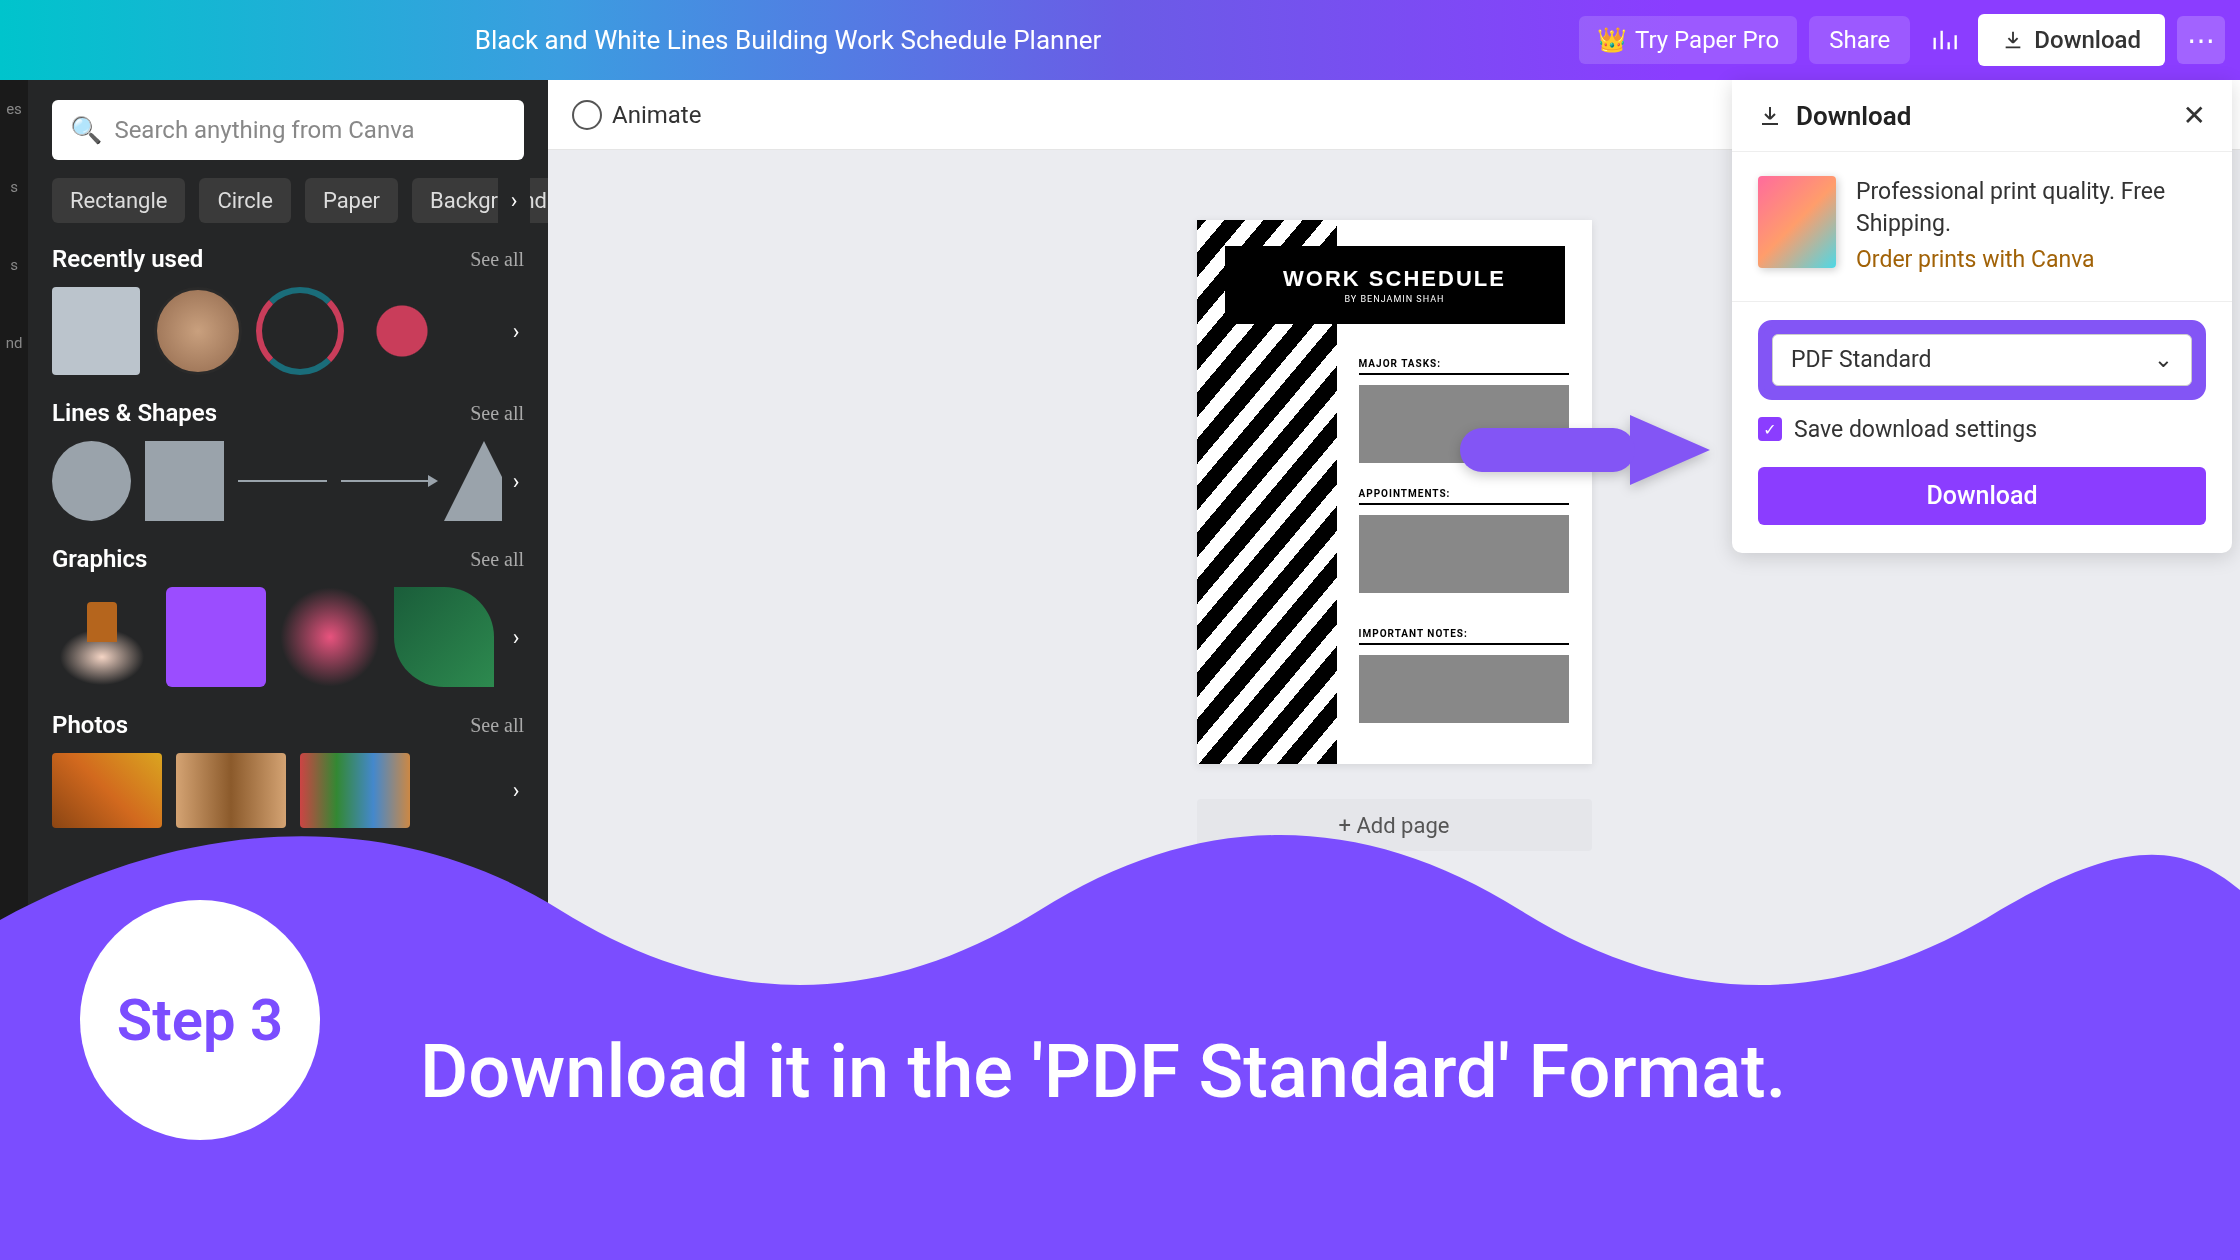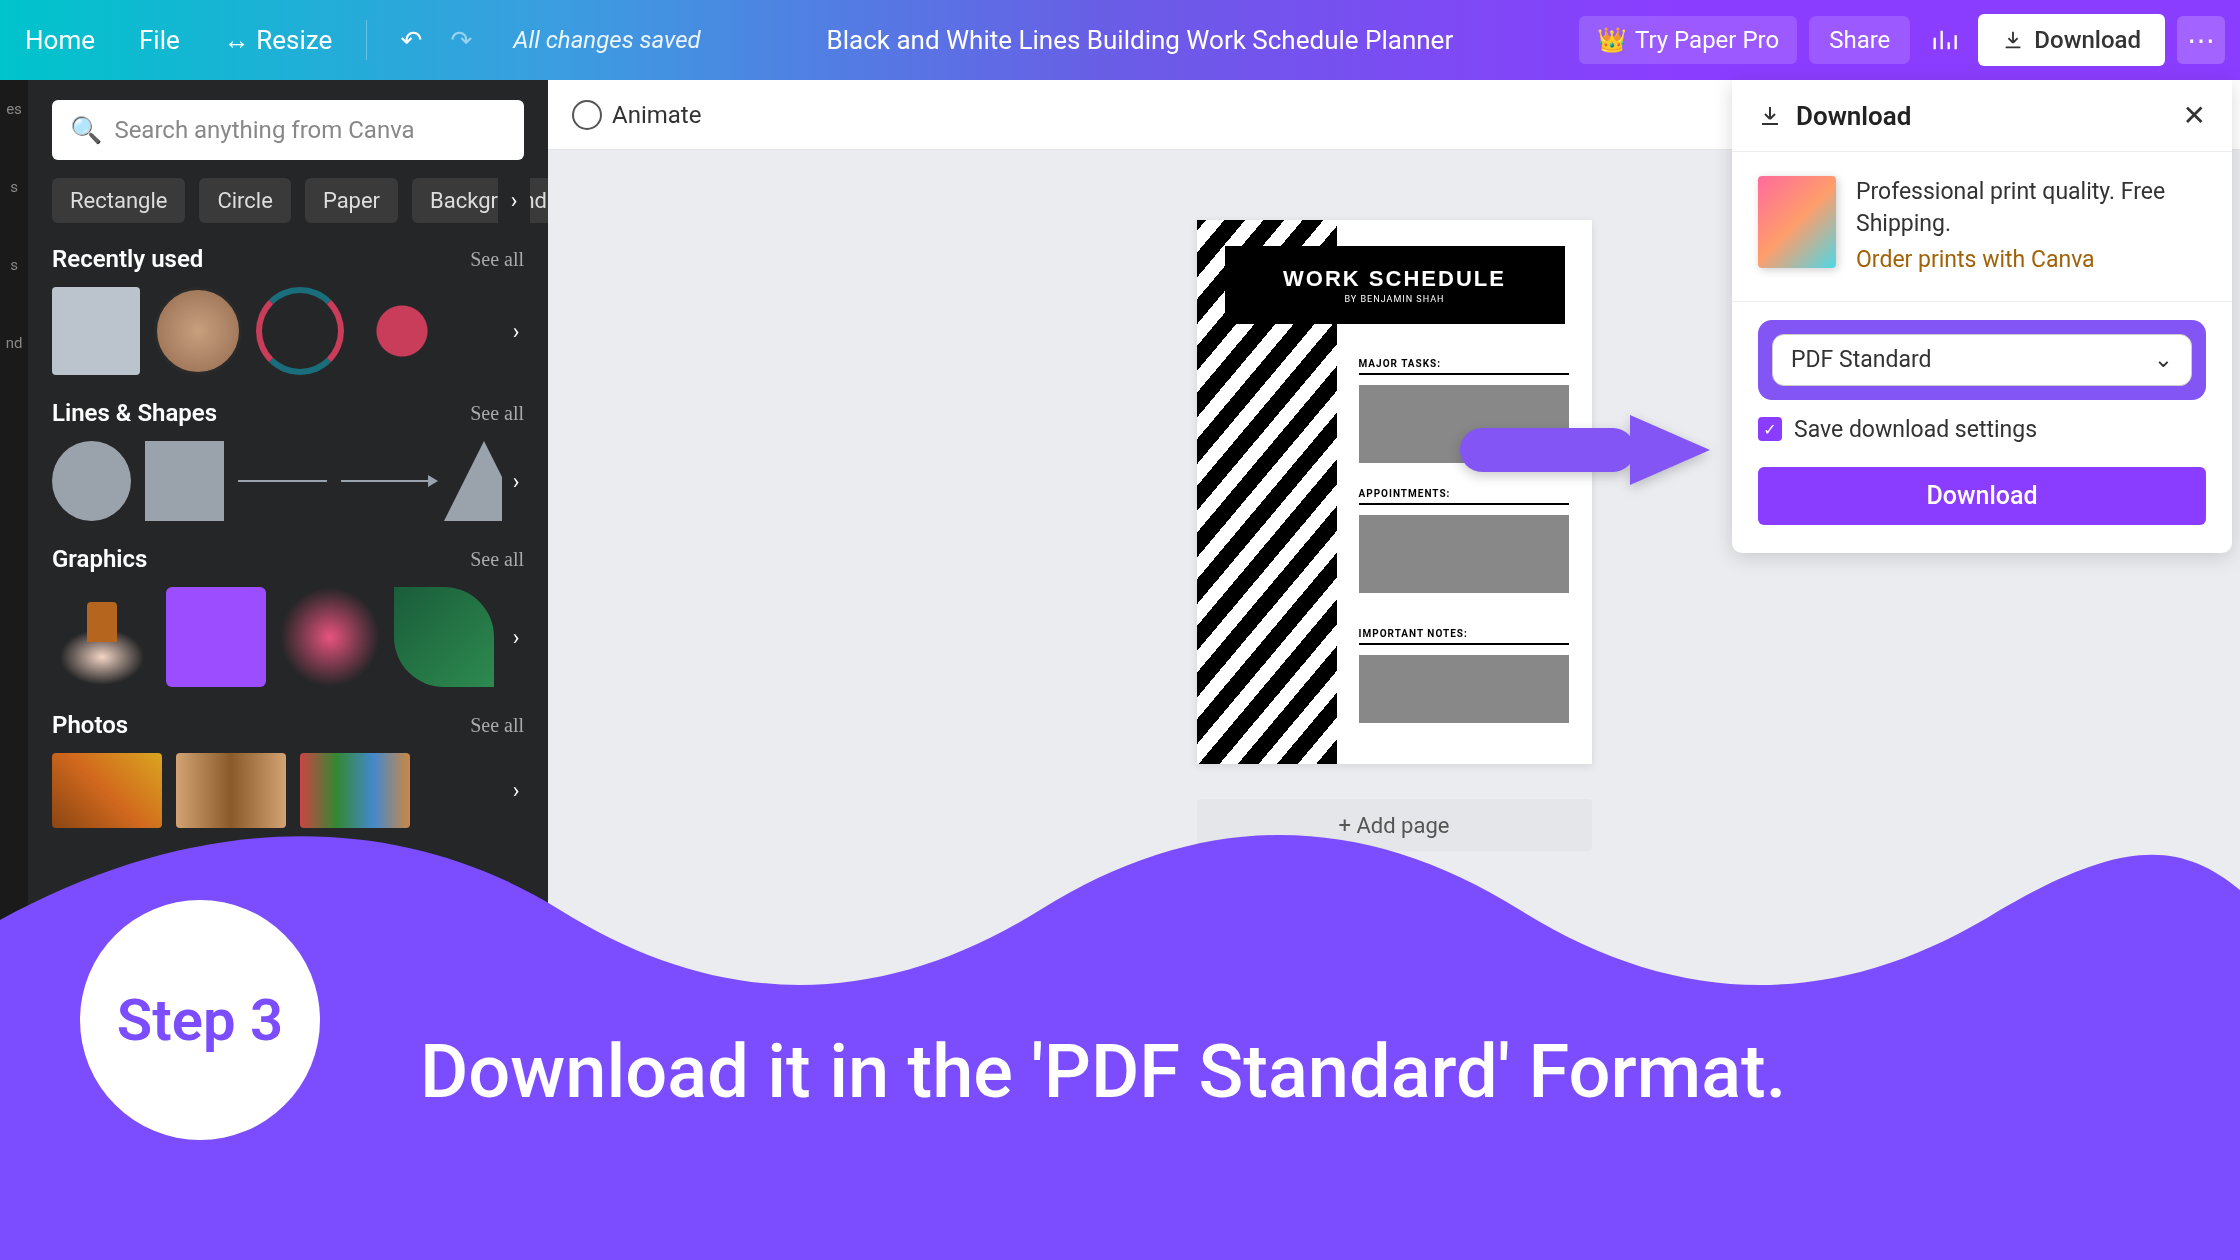--- a/index.html
+++ b/index.html
@@ -99,52 +99,39 @@
 .download-panel { position: absolute; top: 80px; right: 8px; width: 500px; background: white; border-radius: 0 0 10px 10px; box-shadow: 0 4px 20px rgba(0,0,0,0.15); z-index: 50; }
 .dl-header { height: 72px; display: flex; align-items: center; justify-content: space-between; padding: 0 26px; border-bottom: 1px solid #eee; }
 .dl-header-left { display: flex; align-items: center; gap: 14px; font-size: 26px; font-weight: 600; color: #222; }
 .dl-close { font-size: 28px; cursor: pointer; color: #333; }
 .dl-promo { display: flex; gap: 20px; padding: 24px 26px; border-bottom: 1px solid #eee; }
 .dl-promo-img { width: 78px; height: 92px; background: linear-gradient(135deg, #ff6b9d 0%, #ff9d6b 50%, #4dd8e6 100%); border-radius: 4px; box-shadow: 2px 2px 8px rgba(0,0,0,0.2); flex-shrink: 0; }
 .dl-promo-text { font-size: 23px; color: #333; line-height: 1.4; }
 .dl-promo-link { color: #a16207; cursor: pointer; display: block; margin-top: 4px; }
 .dl-body { padding: 18px 26px 28px; }
 .dl-select-wrap { border: 6px solid #8355f5; border-radius: 14px; padding: 8px; margin-bottom: 16px; background: #8355f5; }
-.dl-select { width: 100%; height: 52px; border: 1px solid #ccc; border-radius: 12px; background: white; display: flex; align-items: center; justify-content: space-between; padding: 0 18px; font-size: 23px; color: #333; }
+.dl-select { width: 100%; height: 52px; border: 1px solid #ccc; border-radius: 6px; background: white; display: flex; align-items: center; justify-content: space-between; padding: 0 18px; font-size: 23px; color: #333; }
 .dl-check-row { display: flex; align-items: center; gap: 12px; margin-bottom: 24px; font-size: 23px; color: #333; }
 .dl-checkbox { width: 24px; height: 24px; background: #8b3dff; border-radius: 4px; display: flex; align-items: center; justify-content: center; color: white; font-size: 16px; }
 .dl-download-btn { width: 100%; height: 58px; background: #8b3dff; color: white; border-radius: 6px; display: flex; align-items: center; justify-content: center; font-size: 25px; font-weight: 500; }
 
 
 .highlight-arrow { position: absolute; top: 390px; right: 520px; z-index: 60; filter: drop-shadow(0 4px 6px rgba(0,0,0,0.2)); }
 
 
 .wave-overlay { position: absolute; bottom: 0; left: 0; right: 0; height: 500px; z-index: 100; pointer-events: none; }
 .wave-svg { width: 100%; height: 100%; }
 .step-badge { position: absolute; bottom: 120px; left: 80px; width: 240px; height: 240px; background: white; border-radius: 50%; display: flex; align-items: center; justify-content: center; z-index: 110; }
 .step-text { font-size: 58px; font-weight: 600; color: #7b4dff; }
 .instruction { position: absolute; bottom: 145px; left: 420px; font-size: 74px; font-weight: 500; color: white; z-index: 110; }
 </style>
 </head>
 <body>
 
 <div class="topbar">
-  <div class="topbar-left">
-    <div class="topbar-item">Home</div>
-    <div class="topbar-item">File</div>
-    <div class="topbar-item">
-      <span>↔ </span><span>Resize</span>
-    </div>
-    <div class="topbar-divider"></div>
-    <div class="undo-redo">
-      <div class="icon-btn">↶</div>
-      <div class="icon-btn" style="opacity:0.5">↷</div>
-    </div>
-    <div class="save-status">All changes saved</div>
-  </div>
   <div class="doc-title">Black and White Lines Building Work Schedule Planner</div>
   <div class="topbar-right">
     <div class="try-pro">👑<span>Try Paper Pro</span></div>
     <div class="share-btn">Share</div>
     <div class="chart-btn">
       <svg width="28" height="28" viewBox="0 0 24 24" fill="none" stroke="white" stroke-width="2">
           <path d="M4 20V10M10 20V4M16 20V14M22 20V8"></path>
         </svg>
     </div>
     <div class="download-btn-top">

